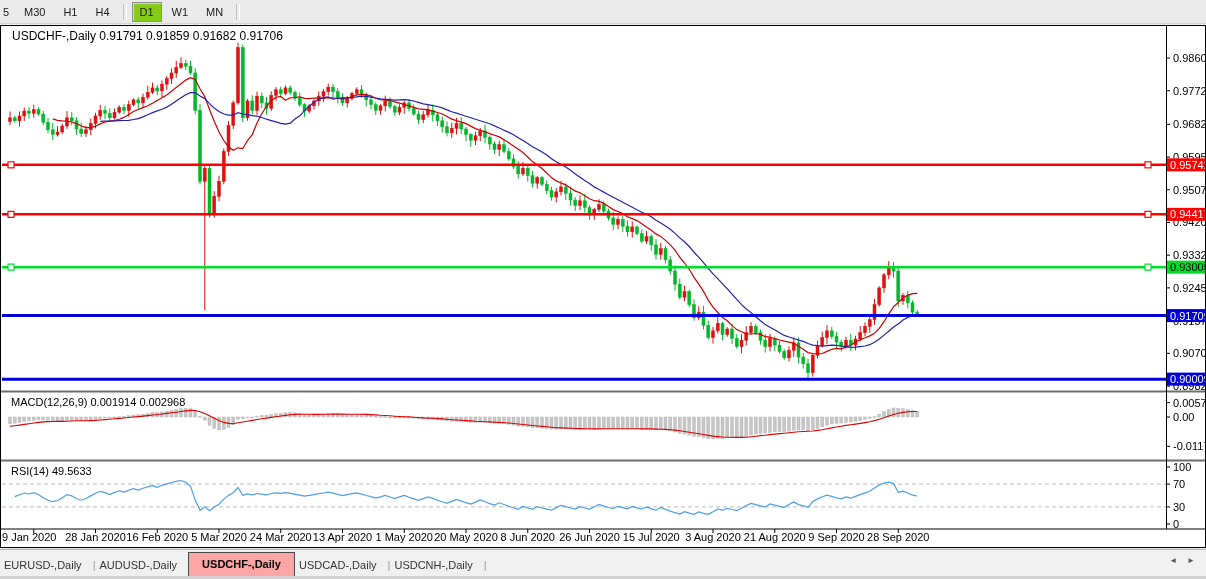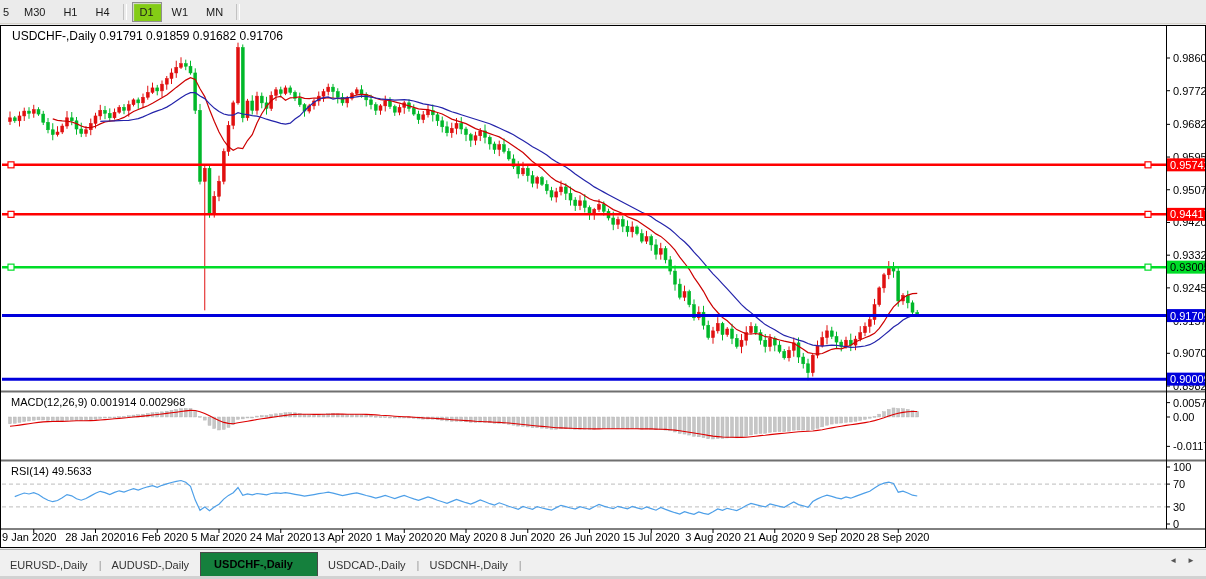--- a/index.html
+++ b/index.html
@@ -6,23 +6,23 @@
     background:#ebebeb;font-family:"Liberation Sans",sans-serif;}
   #toolbar{position:absolute;left:0;top:0;width:1206px;height:23px;background:#ebebeb;
     border-bottom:1px solid #d6d3cc;display:flex;align-items:center;z-index:2;}
   .tb-btn{font-size:11px;color:#1a1a1a;padding:3px 7px;margin:0 1px;border:1px solid transparent;cursor:default;}
   .tb-btn.active{background:#84cc16;border:1px solid #8f8f8f;box-shadow:inset 1px 1px 1px #d9d9d9;}
   .tb-btn.partial{width:9px;padding:3px 1px;overflow:hidden;}
   .tb-sep{width:2px;height:16px;border-left:1px solid #c2c2c2;border-right:1px solid #ffffff;margin:0 4px;}
   #chartsvg{position:absolute;left:0;top:0;z-index:1;}
   #tabbar{position:absolute;left:0;top:549px;width:1206px;height:27px;background:#f0f0f0;
     border-top:1px solid #b5b5b5;display:flex;align-items:flex-end;z-index:2;}
-  .tab{font-size:11px;color:#333;padding:5px 11px 6px 10px;cursor:default;white-space:nowrap;}
-  .tab.active{background:#15803d;border:1px solid #4a4a4a;border-bottom:none;font-weight:bold;color:#000;
-    padding:5px 24px 7px 13px;}
+  .tab{font-size:11px;color:#333;padding:5px 11px 6px 4px;cursor:default;white-space:nowrap;}
+  .tab.active{background:#fca5a5;border:1px solid #4a4a4a;border-bottom:none;font-weight:bold;color:#000;
+    padding:5px 13px 7px 13px;}
   .tab-sep{color:#9a9a9a;font-size:11px;padding-bottom:6px;}
   #tab-arrows{position:absolute;right:6px;top:556px;z-index:3;font-size:8px;color:#555;}
   #tab-arrows span{padding:2px 5px;cursor:default;}
   #bottomstrip{position:absolute;left:0;top:576px;width:1206px;height:3px;background:#d2d2d2;z-index:2;}
   text{font-family:"Liberation Sans",sans-serif;}
 </style>
 </head>
 <body>
 
 <div id="toolbar">

